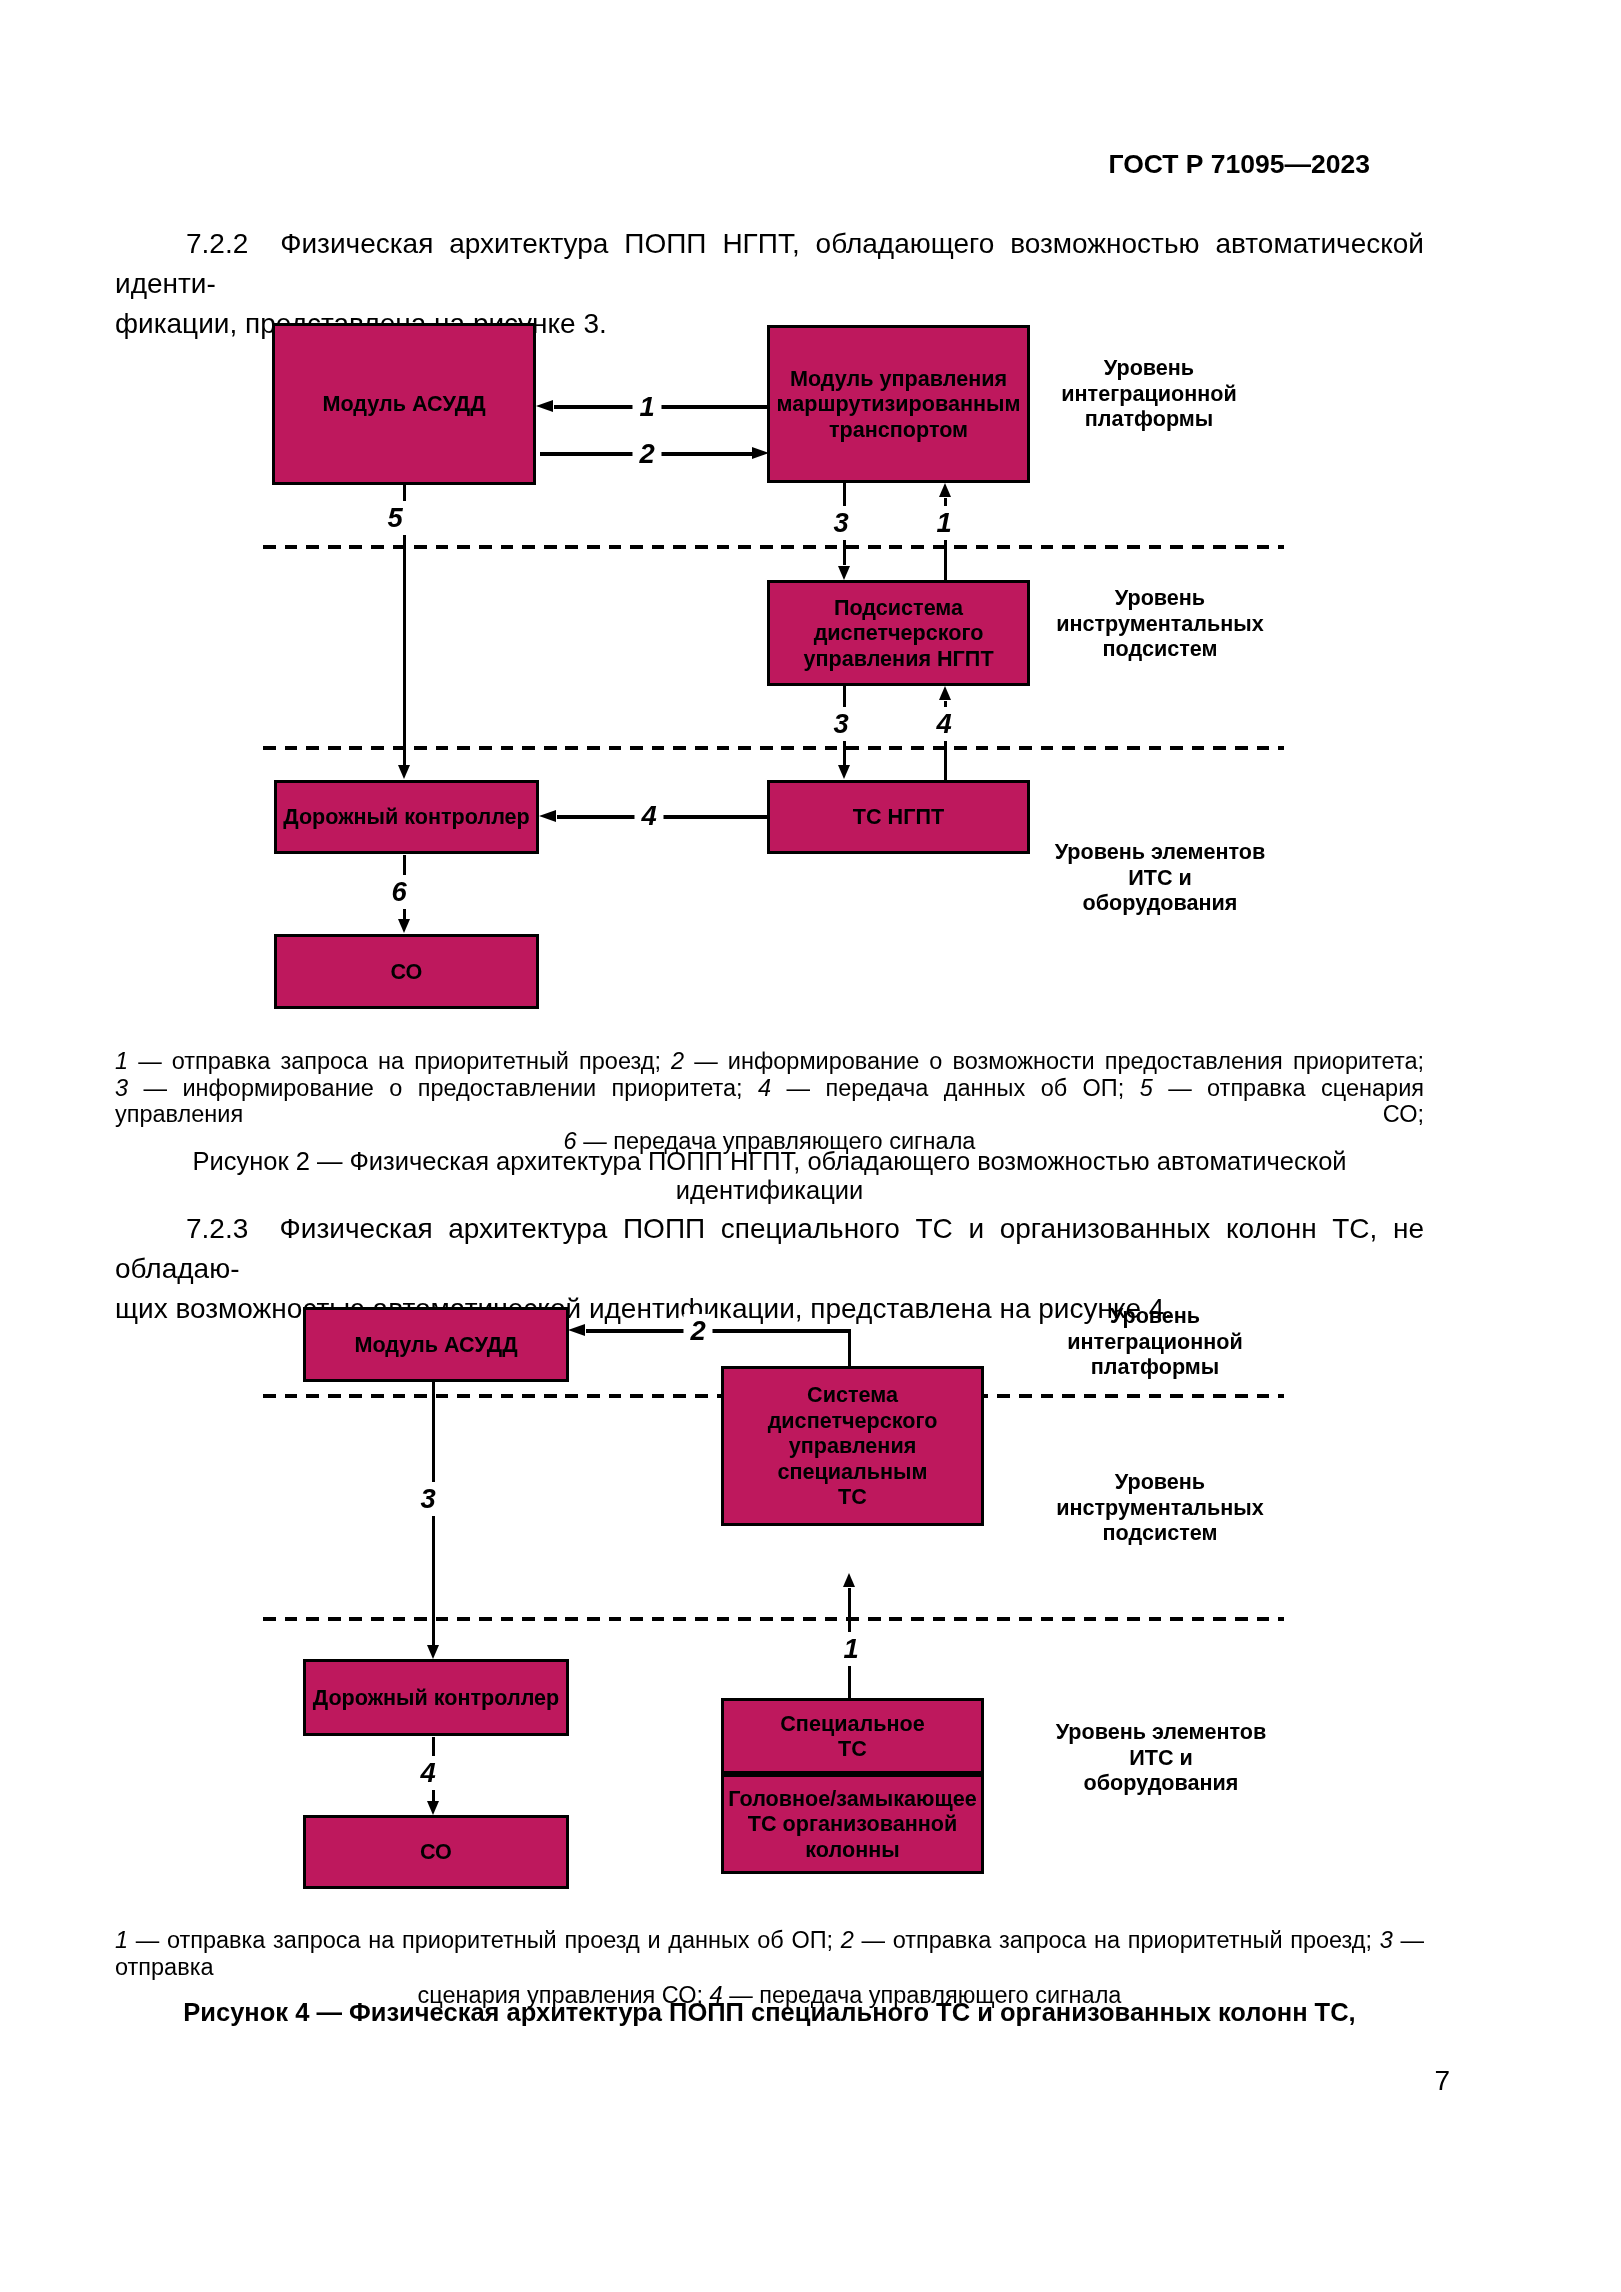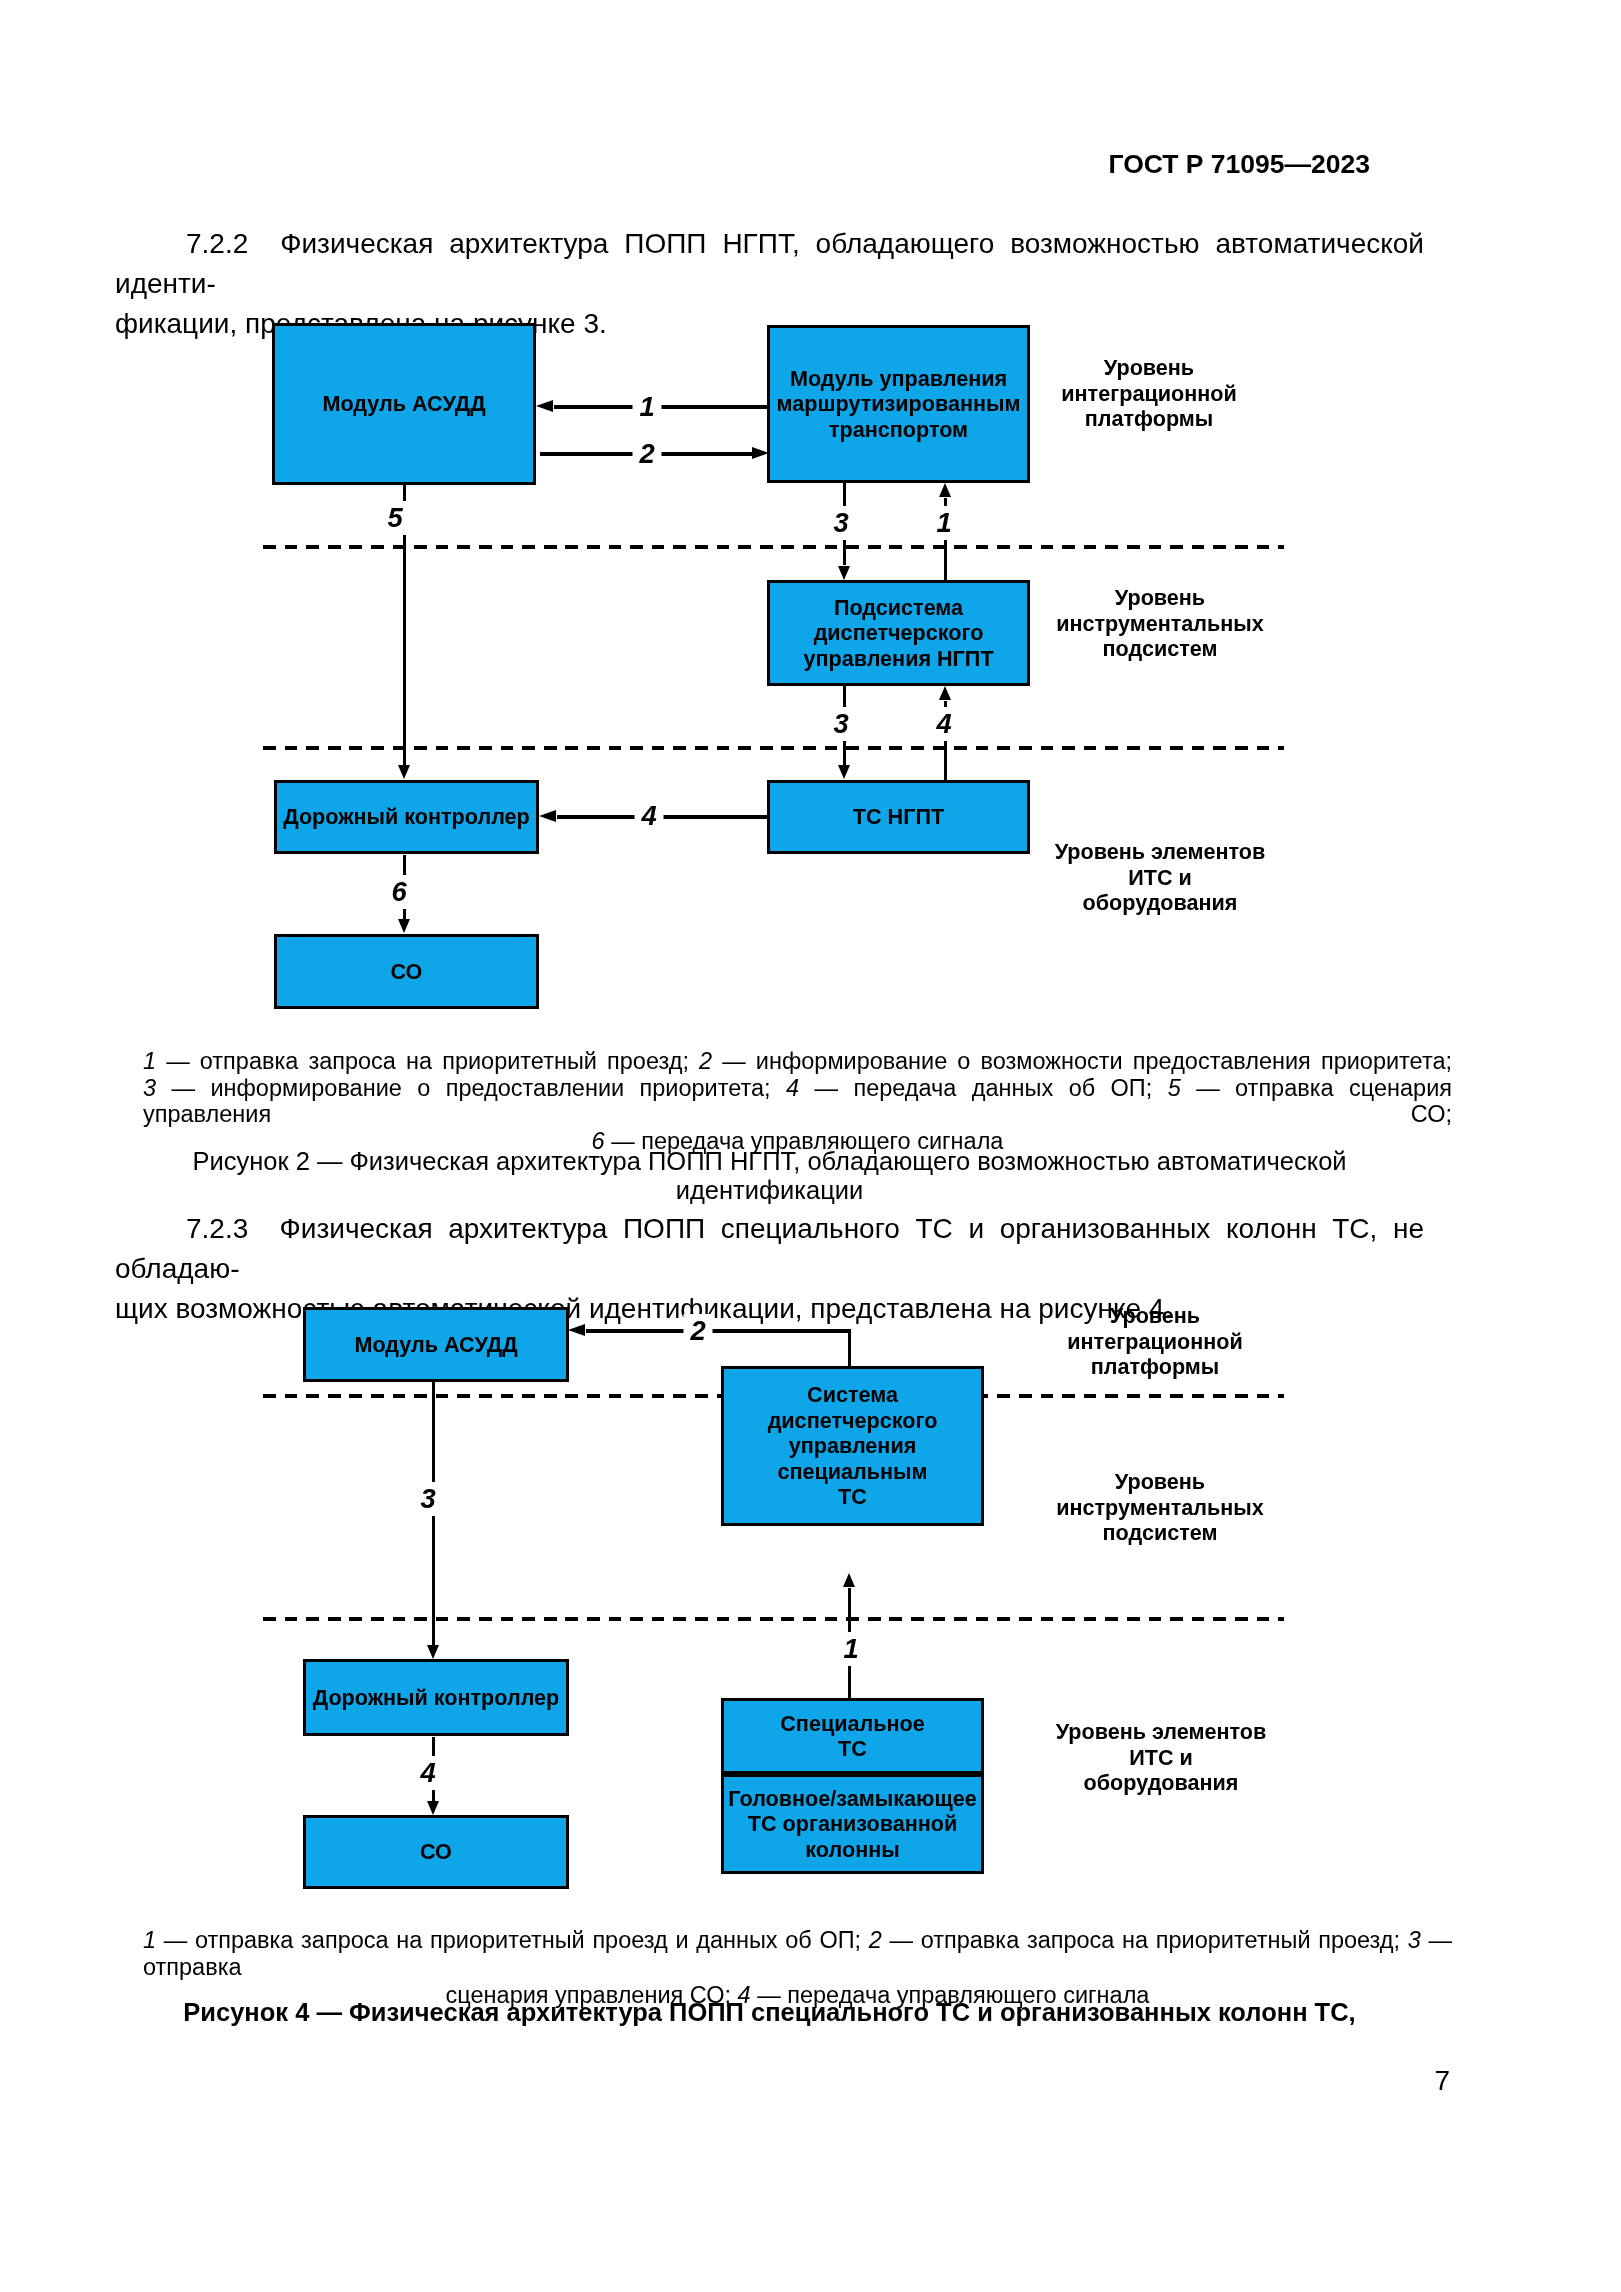--- a/index.html
+++ b/index.html
@@ -2,29 +2,29 @@
 <html><head>
 <meta charset="utf-8">
 <style>
   html,body{margin:0;padding:0;background:#fff;}
   #page{position:relative;width:1621px;height:2293px;background:#fff;color:#000;
         font-family:"Liberation Sans",sans-serif;overflow:hidden;}
   .hdr{position:absolute;right:251px;top:149px;font-size:26.5px;font-weight:bold;}
   .textblock{position:absolute;left:115px;width:1309px;font-size:28px;line-height:40px;}
   .jline{text-align:justify;text-align-last:justify;}
   .ind{text-indent:71px;}
-  .legend{position:absolute;left:115px;width:1309px;font-size:23.5px;line-height:26.5px;margin-left:28px;}
+  .legend{position:absolute;left:115px;width:1309px;font-size:23.5px;line-height:26.5px;}
   .legend4{line-height:27.4px;}
   .center{text-align:center;text-align-last:center;}
   .caption{position:absolute;left:115px;width:1309px;text-align:center;font-size:25.5px;line-height:29px;}
   .cap4{line-height:30px;}
   .it{font-style:italic;}
   .pageno{position:absolute;right:171px;top:2065px;font-size:28px;}
   
-  .box{position:absolute;box-sizing:border-box;border:3.9px solid #000;background:#0ea5e9;
+  .box{position:absolute;box-sizing:border-box;border:3.9px solid #000;background:#be185d;
        display:flex;align-items:center;justify-content:center;text-align:center;
        font-weight:bold;font-size:21.6px;line-height:25.5px;white-space:pre-line;z-index:2;}
   .hline{position:absolute;height:3.9px;background:#000;z-index:1;}
   .vline{position:absolute;width:2.9px;background:#000;z-index:1;}
   .dash{position:absolute;height:3.9px;z-index:1;
         background:repeating-linear-gradient(90deg,#000 0 12.7px,transparent 12.7px 21.6px);}
   .tri{position:absolute;width:0;height:0;z-index:1;}
   .tri.left{border-top:6.9px solid transparent;border-bottom:6.9px solid transparent;border-right:17.6px solid #000;}
   .tri.right{border-top:6.9px solid transparent;border-bottom:6.9px solid transparent;border-left:17.6px solid #000;}
   .tri.down{border-left:6.9px solid transparent;border-right:6.9px solid transparent;border-top:14.7px solid #000;}

